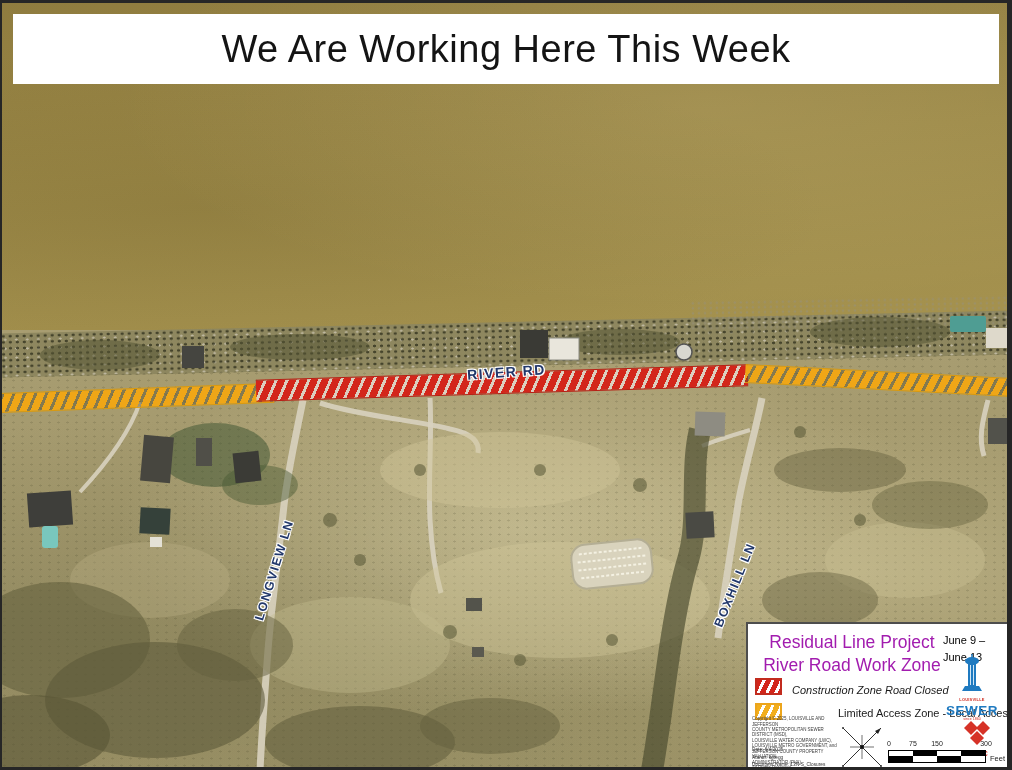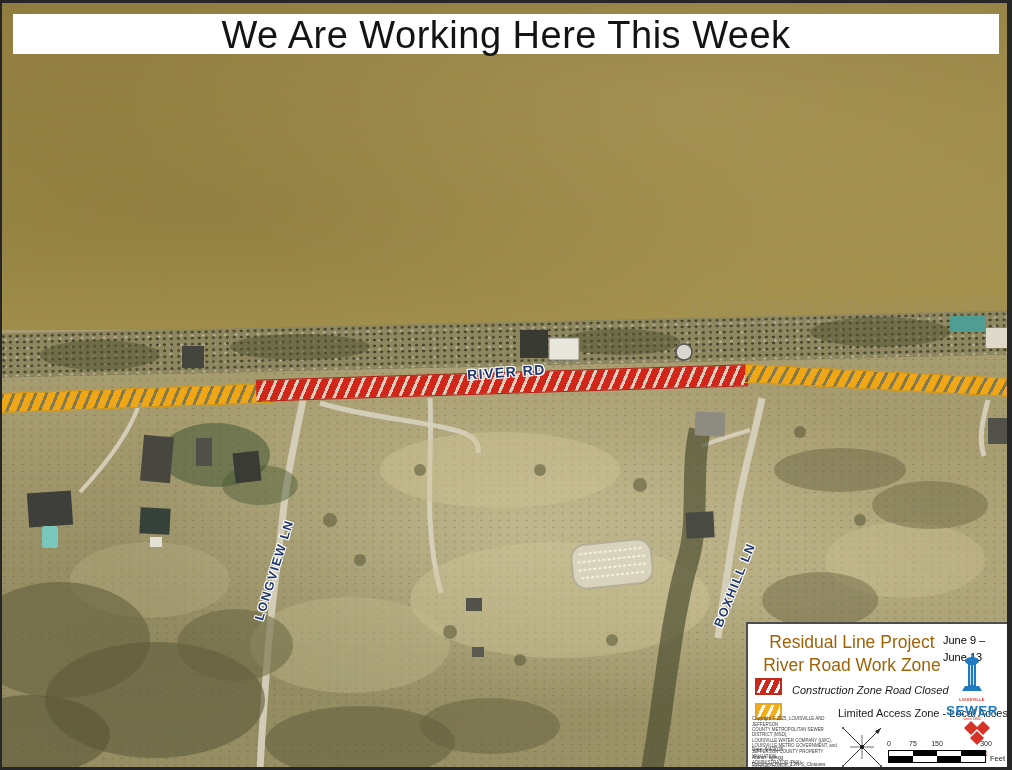--- a/index.html
+++ b/index.html
@@ -35,28 +35,28 @@
   .zone{position:absolute;z-index:4;}
   .zone-red{background:repeating-linear-gradient(115deg,#d3261b 0 7px,#dccfc0 7px 10px);
     border-top:1px solid #b71f15;border-bottom:1px solid #b71f15;}
   .zone-yellow{background:repeating-linear-gradient(115deg,#efa617 0 7px,rgba(90,80,40,.45) 7px 10px);
     border-top:1px solid #d99a10;border-bottom:1px solid #d99a10;}
   
   .roadlabel{position:absolute;z-index:5;font-weight:bold;color:#22386b;letter-spacing:1.5px;
     text-shadow:-1px -1px 0 #fff,1px -1px 0 #fff,-1px 1px 0 #fff,1px 1px 0 #fff,0 0 2px #fff;
     white-space:nowrap;}
   
-  .banner{position:absolute;left:13px;top:14px;width:986px;height:40px;background:#fff;z-index:10;
-    display:flex;justify-content:center;}
+  .banner{position:absolute;left:13px;top:14px;width:986px;height:70px;background:#fff;z-index:10;
+    display:flex;align-items:center;justify-content:center;}
   .banner-text{font-size:38px;color:#141414;letter-spacing:.5px;}
   
   .legend{position:absolute;left:746px;top:622px;width:263px;height:147px;background:#fff;
     border:2px solid #4d4d4d;z-index:20;}
   .lg-title{position:absolute;left:4px;top:7px;width:200px;text-align:center;
-    font-size:17.5px;line-height:23px;color:#a16207;}
+    font-size:17.5px;line-height:23px;color:#a21caf;}
   .lg-dates{position:absolute;right:6px;top:8px;width:58px;font-size:11px;line-height:17px;color:#000;}
   .swatch{position:absolute;width:27px;height:17px;}
   .sw-red{border:2px solid #c22b1e;background:repeating-linear-gradient(115deg,#d3261b 0 5px,#ffffff 5px 8px);}
   .sw-yellow{border:2px solid #eca51c;background:repeating-linear-gradient(115deg,#f2ae1c 0 5px,#ffffff 5px 8px);}
   .lg-itemtext{position:absolute;left:44px;font-size:11px;color:#1a1a1a;white-space:nowrap;}
   .tinyblock{position:absolute;left:4px;top:92px;width:130px;font-size:6.5px;line-height:8px;color:#3c3c3c;
     transform:scale(.68);transform-origin:0 0;}
   .metablock{position:absolute;left:4px;top:122px;width:150px;font-size:7px;line-height:10.5px;color:#333;
     transform:scale(.68);transform-origin:0 0;}
   .metablock div{border-bottom:1px solid transparent;}

